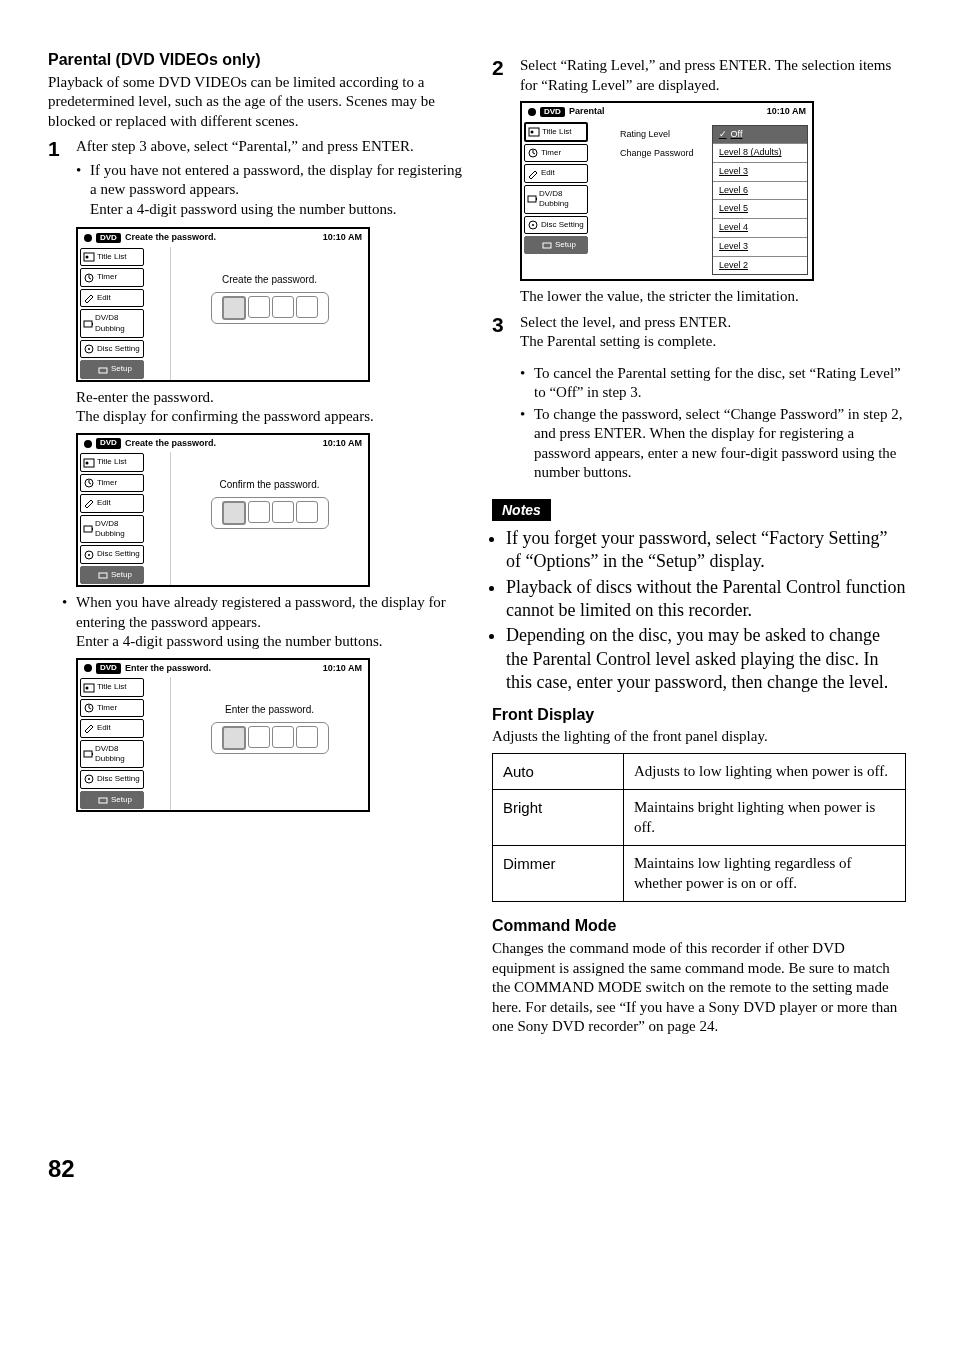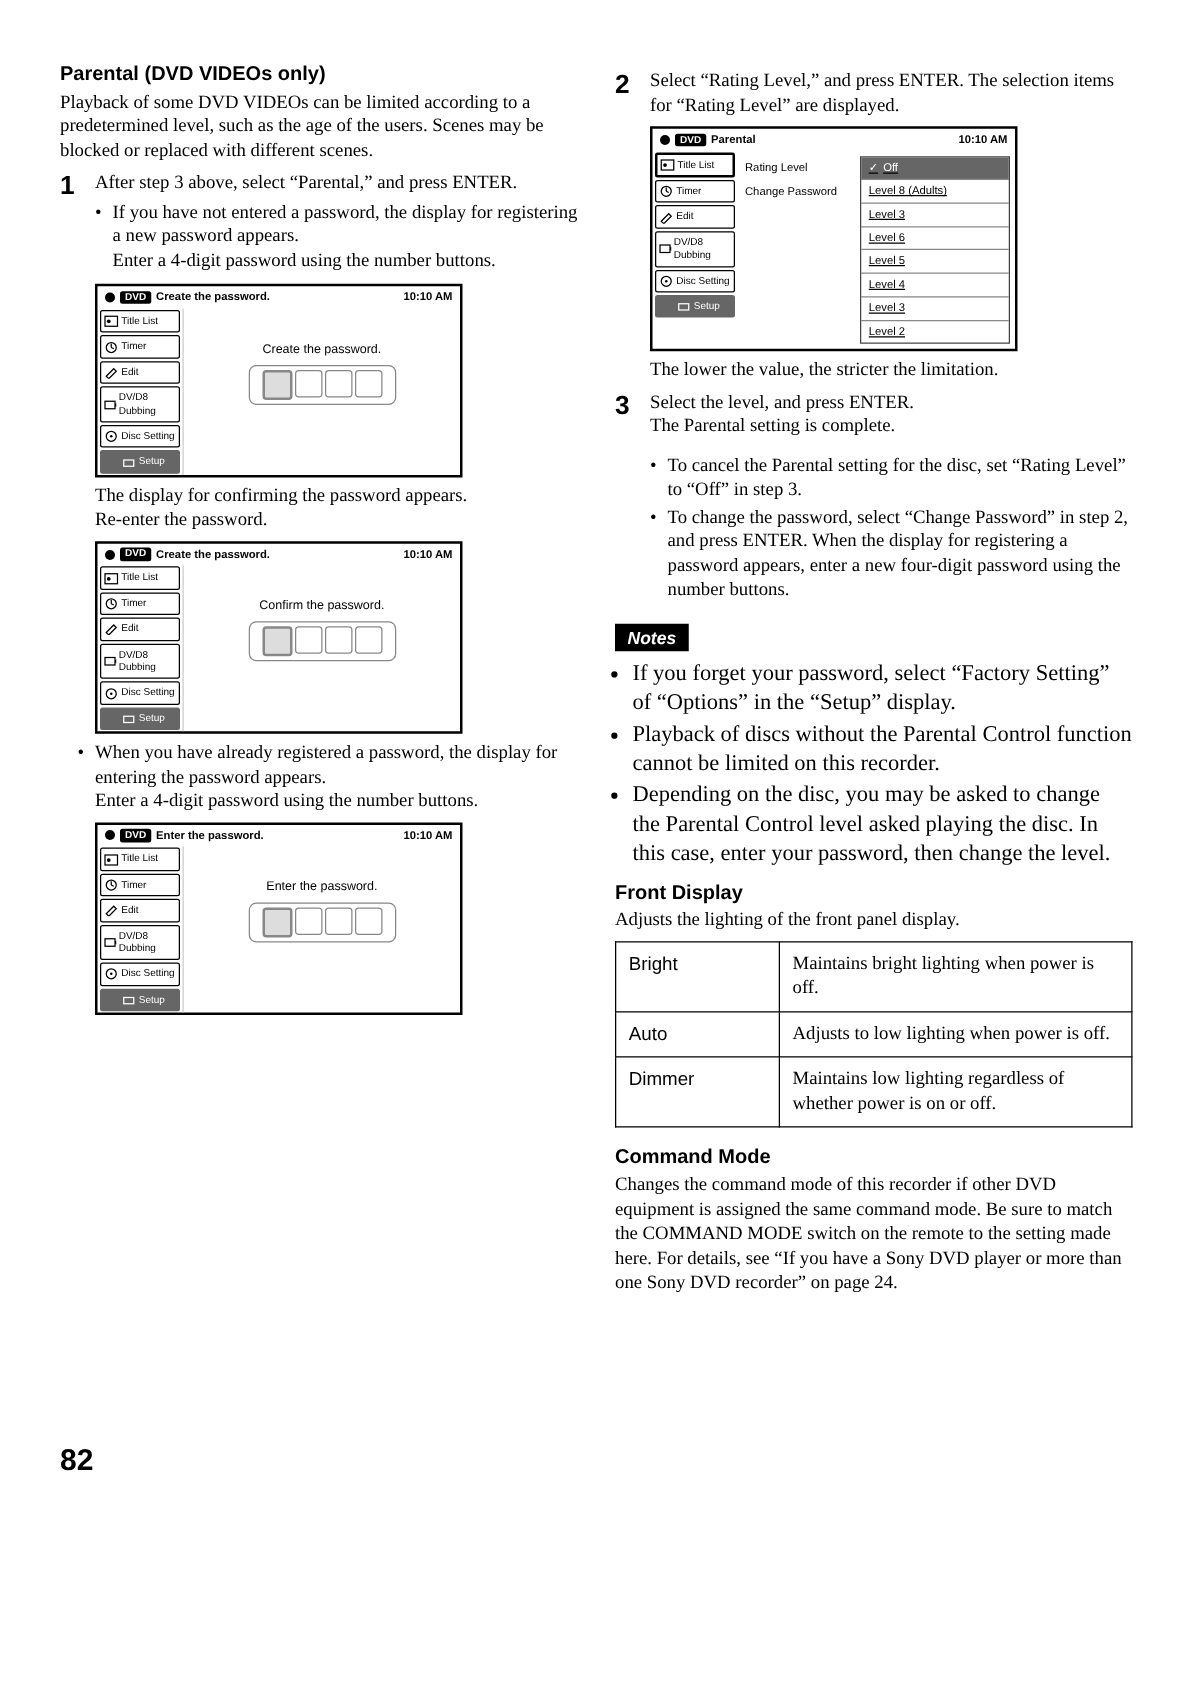--- a/index.html
+++ b/index.html
@@ -80,20 +80,21 @@
     gap: 4px;
   }
   .rec-dot {
     width: 8px; height: 8px; border-radius: 50%; background: black; display: inline-block;
   }
   .dvd-badge {
     background: black; color: white; padding: 0 4px; font-size: 8px; border-radius: 2px;
   }
   .shot-body {
     display: flex;
+    gap: 24px;
   }
   .side-menu {
     width: 68px;
     display: flex;
     flex-direction: column;
   }
   .side-item {
     border: 1px solid #000;
     margin: 1px 2px;
     padding: 3px 2px;
@@ -284,22 +285,22 @@
           <div class="pw-box active"></div>
                 <div class="pw-box"></div>
                 <div class="pw-box"></div>
                 <div class="pw-box"></div>
         </div>
       </div>
     </div>
   </div>
 
   <div style="margin-left:28px;">
+    <div>Re-enter the password.</div>
     <div>The display for confirming the password appears.</div>
-    <div>Re-enter the password.</div>
   </div>
 
   <div class="screenshot">
     <div class="shot-header">
       <span class="shot-header-left">
         <span class="rec-dot"></span>
         <span class="dvd-badge">DVD</span>
         <span>Create the password.</span>
       </span>
       <span>10:10 AM</span>
@@ -542,26 +543,26 @@
     <li>Playback of discs without the Parental Control function cannot be limited on this recorder.</li>
     <li>Depending on the disc, you may be asked to change the Parental Control level asked playing the disc. In this case, enter your password, then change the level.</li>
   </ul>
 
   <h3 class="subsection">Front Display</h3>
   <p class="body-text">Adjusts the lighting of the front panel display.</p>
 
   <table class="settings">
     <tbody>
             <tr>
+      <td class="key">Auto</td>
+      <td>Adjusts to low lighting when power is off.</td>
+    </tr>
+    <tr>
       <td class="key">Bright</td>
       <td>Maintains bright lighting when power is off.</td>
-    </tr>
-    <tr>
-      <td class="key">Auto</td>
-      <td>Adjusts to low lighting when power is off.</td>
     </tr>
     <tr>
       <td class="key">Dimmer</td>
       <td>Maintains low lighting regardless of whether power is on or off.</td>
     </tr>
   </tbody>
         </table>
 
   <h3 class="subsection">Command Mode</h3>
   <p class="body-text">Changes the command mode of this recorder if other DVD equipment is assigned the same command mode. Be sure to match the COMMAND MODE switch on the remote to the setting made here. For details, see “If you have a Sony DVD player or more than one Sony DVD recorder” on page 24.</p>

